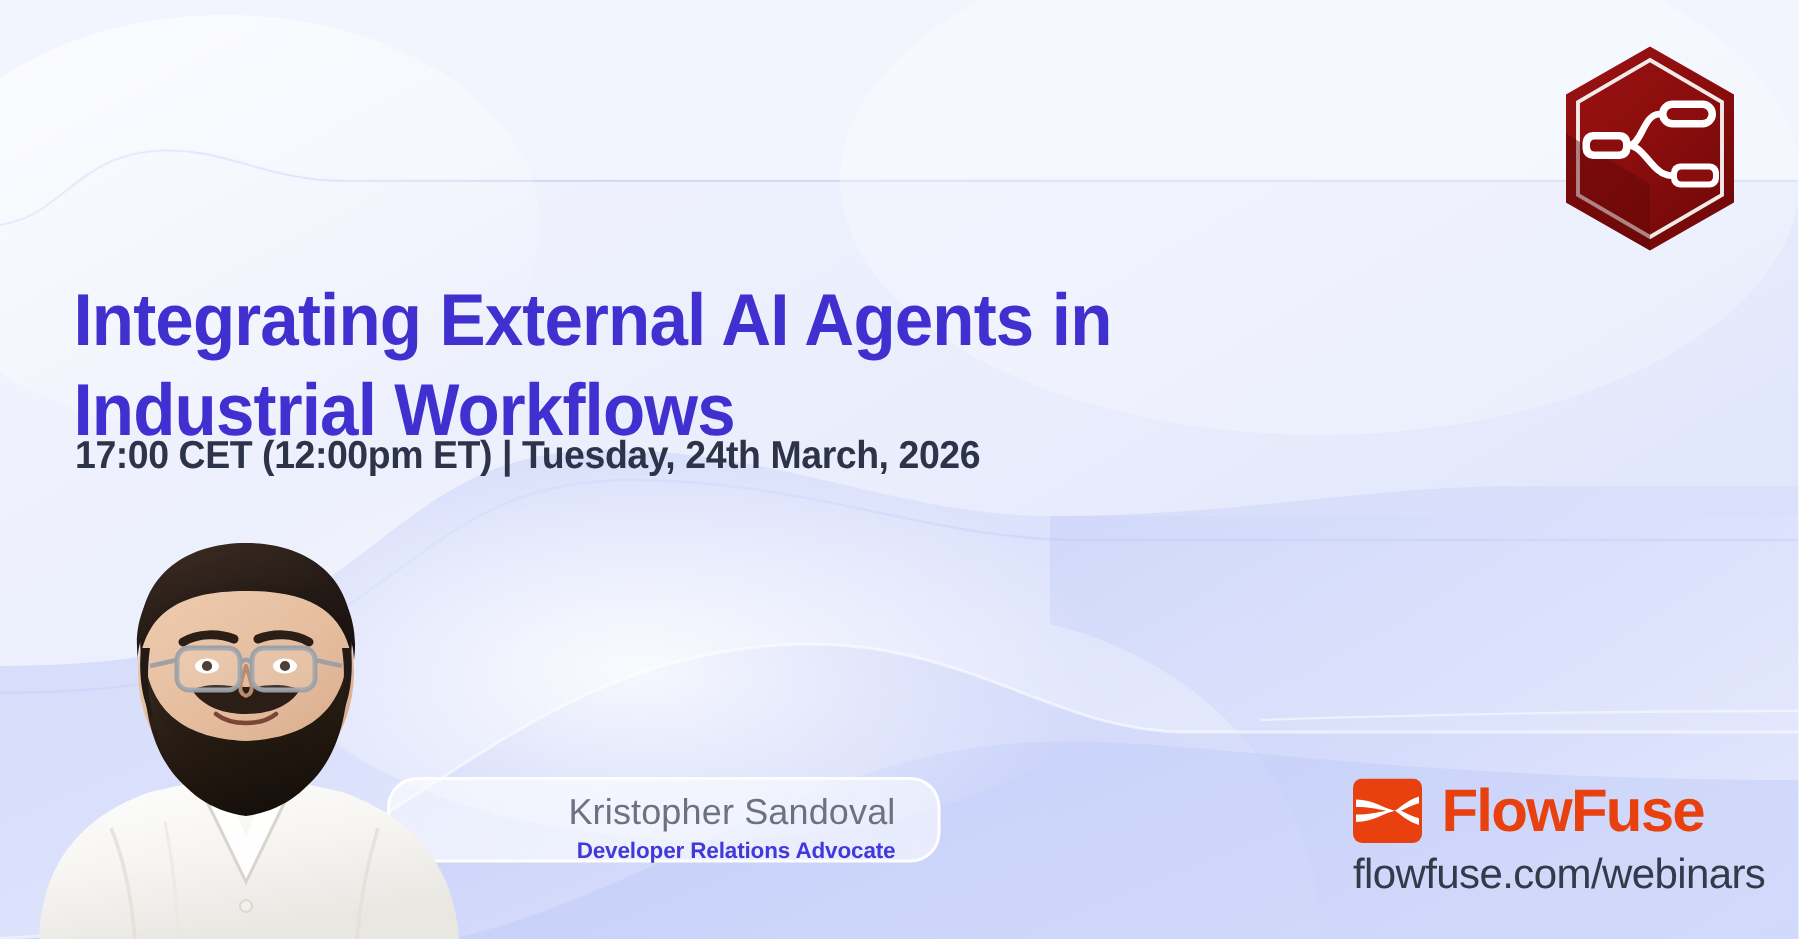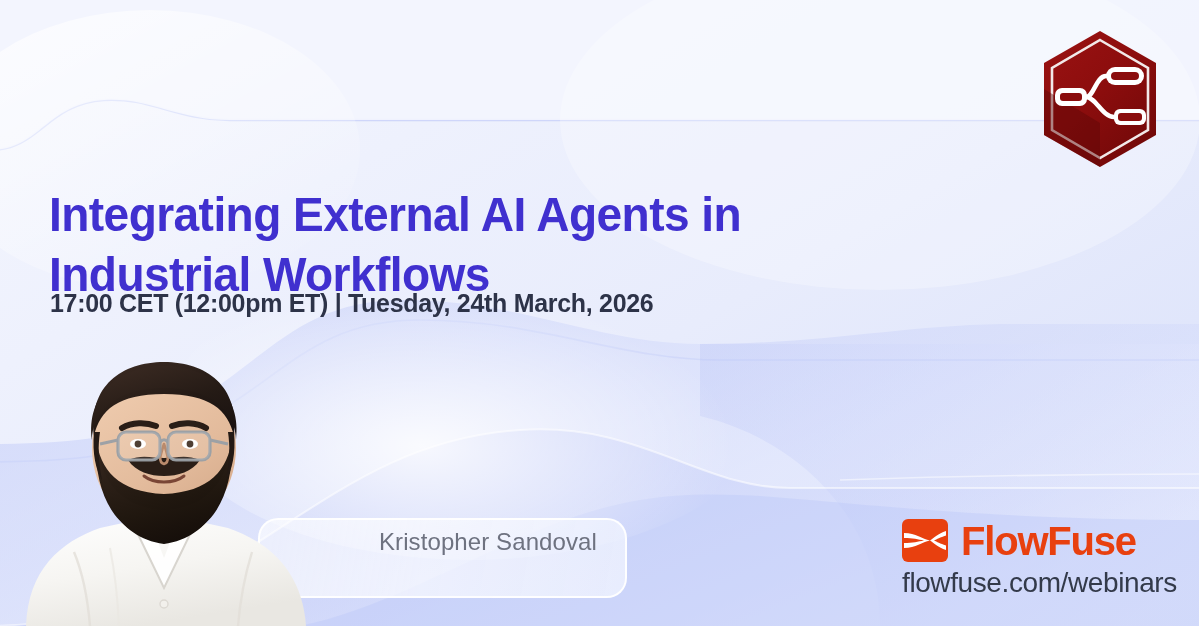--- a/index.html
+++ b/index.html
@@ -78,21 +78,21 @@
     width: 128px;
     height: 144px;
   }
 
   
   .speaker-card {
     position: absolute;
     left: 258px;
     top: 518px;
     width: 369px;
-    height: 80px;
+    height: 57px;
     border-radius: 20px;
     background: linear-gradient(100deg, rgba(255,255,255,0.62) 0%, rgba(250,251,255,0.72) 45%, rgba(243,246,255,0.70) 100%);
     border: 2px solid rgba(255,255,255,0.92);
     box-sizing: border-box;
     text-align: right;
     padding: 9px 28px 0 0;
   }
   .speaker-name {
     color: #6E7280;
     font-size: 24px;
@@ -232,20 +232,21 @@
 
     <rect x="78" y="82" width="32" height="16" rx="6" fill="#ffffff"></rect>
     <rect x="82" y="86" width="24" height="8" rx="3" fill="#8B0D0D"></rect>
 
     <path d="M50,70 C58,70 60,49 70,49" fill="none" stroke="#ffffff" stroke-width="4.5" stroke-linecap="round"></path>
     <path d="M50,70 C60,70 66,90 78,90" fill="none" stroke="#ffffff" stroke-width="4.5" stroke-linecap="round"></path>
   </svg>
 
   <div class="speaker-card">
     <div class="speaker-name">Kristopher Sandoval</div>
+    <div class="speaker-role">Developer Relations Advocate</div>
   </div>
 
   <div class="speaker-photo">
     <svg viewBox="0 0 310 274" width="310" height="274">
       <defs>
         <linearGradient id="shirtG" x1="0" y1="0" x2="0.4" y2="1">
           <stop offset="0%" stop-color="#ffffff"></stop>
           <stop offset="55%" stop-color="#f6f5f2"></stop>
           <stop offset="100%" stop-color="#e9e7e2"></stop>
         </linearGradient>

